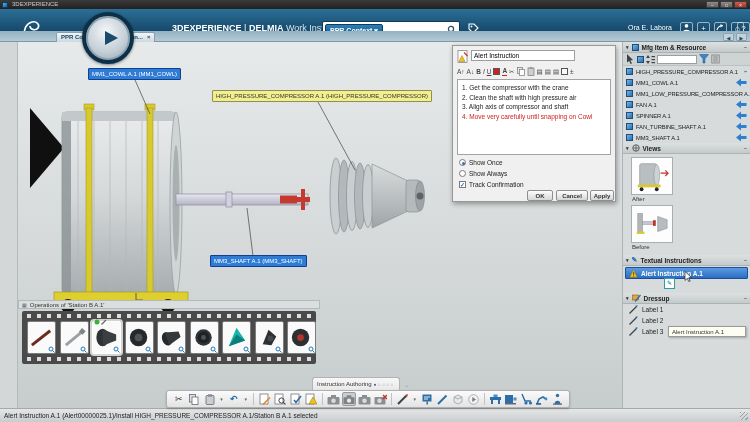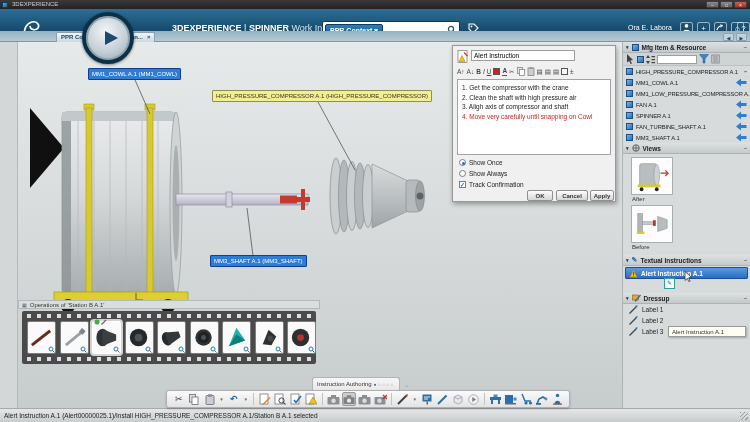--- a/index.html
+++ b/index.html
@@ -118,21 +118,21 @@
 </div>
 
 <div id="header" class="abs">
   <svg id="ds-logo" class="abs" width="22" height="18" viewBox="0 0 22 18">
     <path d="M3,15 C1,9 5,3 10,2 C15,1 18,5 16,8 C14,11 8,10 8,6" fill="none" stroke="#fff" stroke-width="1.6"></path>
     <path d="M2,16 L7,16" stroke="#fff" stroke-width="1.2"></path>
   </svg>
   <div id="brand" class="abs nw">
     <b>3DEXPERIENCE</b>
     <span>|</span>
-    <b>SPINNER</b>
+    <b>DELMIA</b>
     <span class="suffix">Work Instructions</span>
   </div>
   <div id="search-wrap" class="abs">
     <div id="scope-chip" class="abs nw">
       <span>PPR Context</span>
       <span>▾</span>
     </div>
     <input id="search-input" class="abs" style="">
     <svg class="abs" style="left:124px; top:2.5px;" width="10" height="10" viewBox="0 0 10 10">
       <circle cx="4" cy="4" r="2.6" fill="none" stroke="#2a4c63" stroke-width="1.2"></circle>

